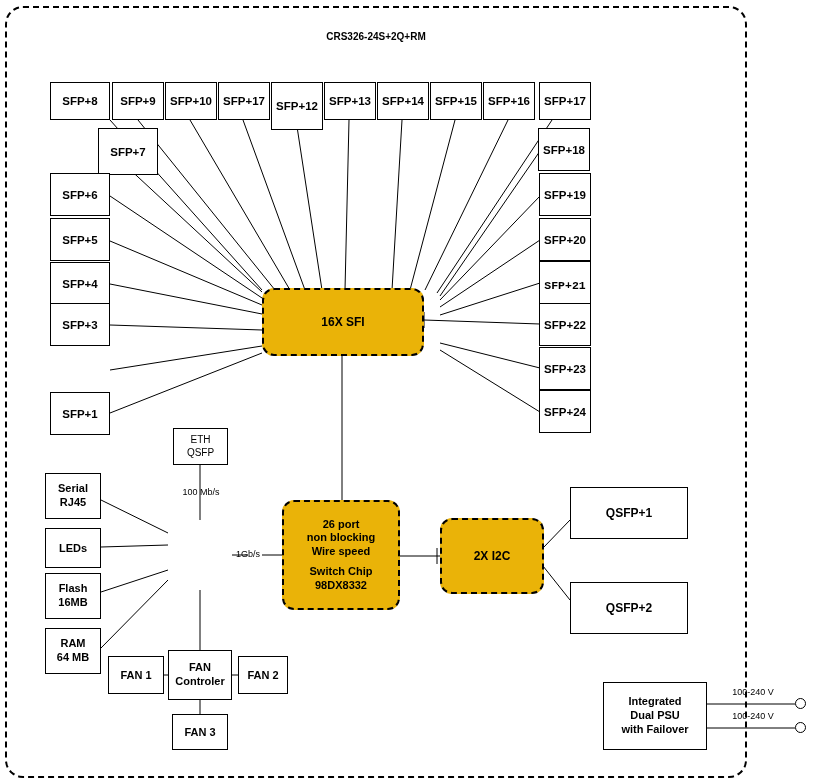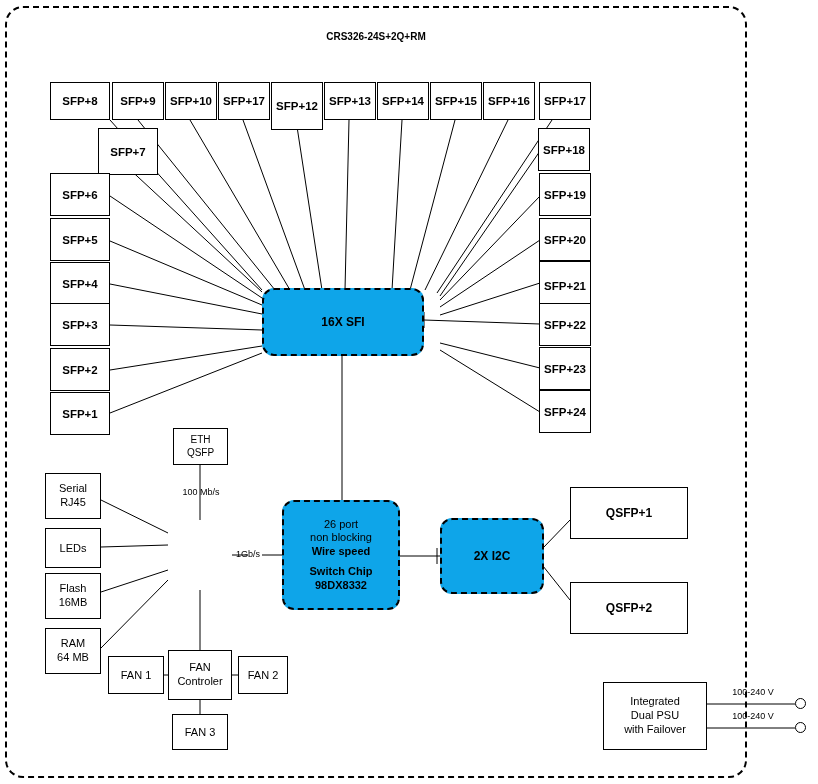--- a/index.html
+++ b/index.html
@@ -1,26 +1,26 @@
 <!DOCTYPE html>
 <html><head>
 <meta charset="utf-8">
 <style>
   html,body{margin:0;padding:0;background:#ffffff;}
   body{font-family:"Liberation Sans", sans-serif;}
   #stage{position:relative;width:818px;height:784px;overflow:hidden;background:#fff;}
   .box{position:absolute;border:1px solid #000;background:#fff;display:flex;align-items:center;justify-content:center;text-align:center;box-sizing:border-box;}
   .sfp{font-size:11.5px;font-weight:bold;}
   .title{position:absolute;font-size:10px;font-weight:bold;text-align:center;}
-  .dash{position:absolute;box-sizing:border-box;border:2px dashed #000;background:#0ea5e9;border-radius:12px;display:flex;flex-direction:column;align-items:center;justify-content:center;text-align:right;}
+  .dash{position:absolute;box-sizing:border-box;border:2px dashed #000;background:#eab308;border-radius:12px;display:flex;flex-direction:column;align-items:center;justify-content:center;text-align:right;}
   .outer{position:absolute;left:5px;top:6px;width:742px;height:772px;border:2px dashed #000;border-radius:18px;box-sizing:border-box;background:transparent;}
   svg.lines{position:absolute;left:0;top:0;width:818px;height:784px;pointer-events:none;}
   .lbl{position:absolute;font-size:9px;text-align:center;}
   .small{font-size:10px;}
-  .sm11{font-size:11px;}
+  .sm11{font-size:11px;font-weight:bold;}
   .b{font-weight:bold;}
   .multi{flex-direction:column;line-height:1.25;}
   .circ{position:absolute;width:11px;height:11px;border:1.6px solid #000;border-radius:50%;background:#fff;box-sizing:border-box;}
 </style>
 </head>
 <body>
 
 <div id="stage">
 
   <div class="outer"></div>
@@ -97,27 +97,26 @@
   <div class="box sfp" style="left:377px;top:82px;width:52px;height:38px;">SFP+14</div>
   <div class="box sfp" style="left:430px;top:82px;width:52px;height:38px;">SFP+15</div>
   <div class="box sfp" style="left:483px;top:82px;width:52px;height:38px;">SFP+16</div>
   <div class="box sfp" style="left:539px;top:82px;width:52px;height:38px;">SFP+17</div>
 
   <div class="box sfp" style="left:50px;top:128px;width:60px;height:47px;margin-left:48px;">SFP+7</div>
   <div class="box sfp" style="left:50px;top:173px;width:60px;height:43px;">SFP+6</div>
   <div class="box sfp" style="left:50px;top:218px;width:60px;height:43px;">SFP+5</div>
   <div class="box sfp" style="left:50px;top:262px;width:60px;height:43px;">SFP+4</div>
   <div class="box sfp" style="left:50px;top:303px;width:60px;height:43px;">SFP+3</div>
-  <div class="box sfp" style="left:50px;top:348px;width:60px;height:43px;">SFP+2</div>
   <div class="box sfp" style="left:50px;top:392px;width:60px;height:43px;">SFP+1</div>
 
   <div class="box sfp" style="left:538px;top:128px;width:52px;height:43px;">SFP+18</div>
   <div class="box sfp" style="left:539px;top:173px;width:52px;height:43px;">SFP+19</div>
   <div class="box sfp" style="left:539px;top:218px;width:52px;height:43px;">SFP+20</div>
-  <div class="box sfp" style="left:539px;top:261px;width:52px;height:49px;">SFP+21</div>
+  <div class="box sfp" style="left:539px;top:261px;width:52px;height:49px;font-family:Liberation Mono, monospace;">SFP+21</div>
   <div class="box sfp" style="left:539px;top:303px;width:52px;height:43px;">SFP+22</div>
   <div class="box sfp" style="left:539px;top:347px;width:52px;height:43px;">SFP+23</div>
   <div class="box sfp" style="left:539px;top:390px;width:52px;height:43px;">SFP+24</div>
 
   <div class="dash" style="left:262px;top:288px;width:162px;height:68px;">
     <div class="b" style="font-size:12px;">16X SFI</div>
   </div>
 
   <div class="box multi small" style="left:173px;top:428px;width:55px;height:37px;">
     <div>ETH</div>

